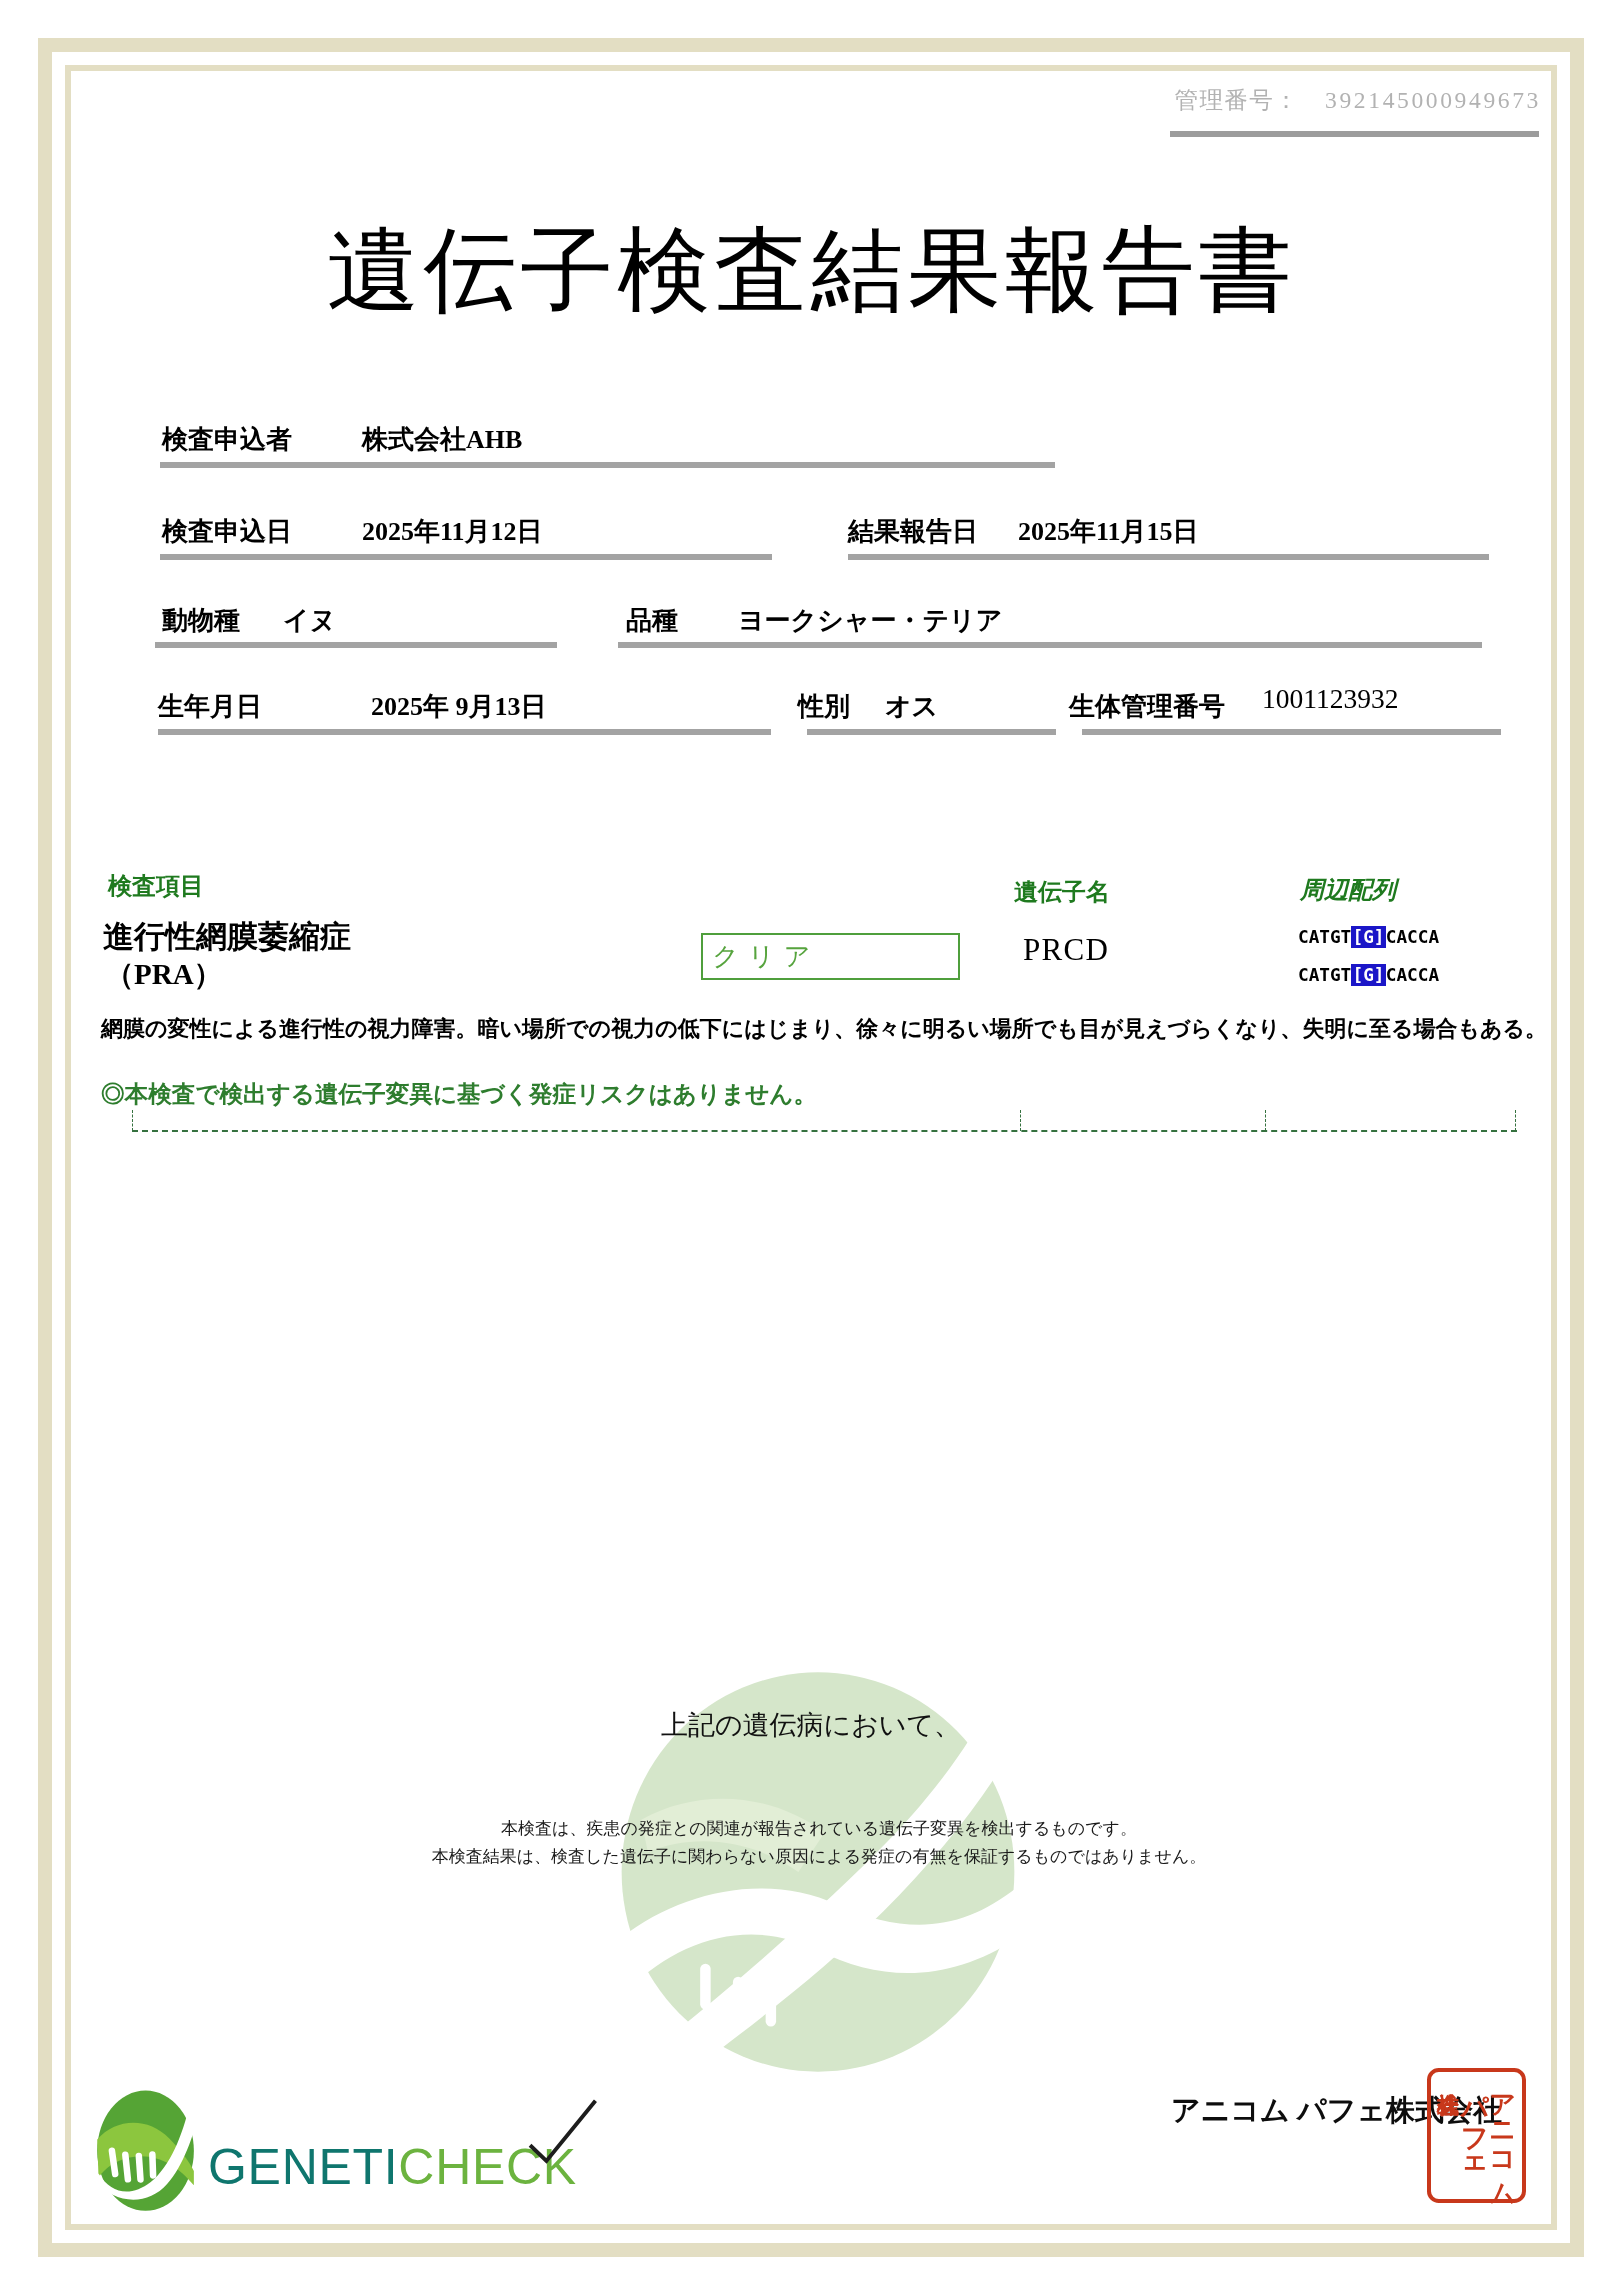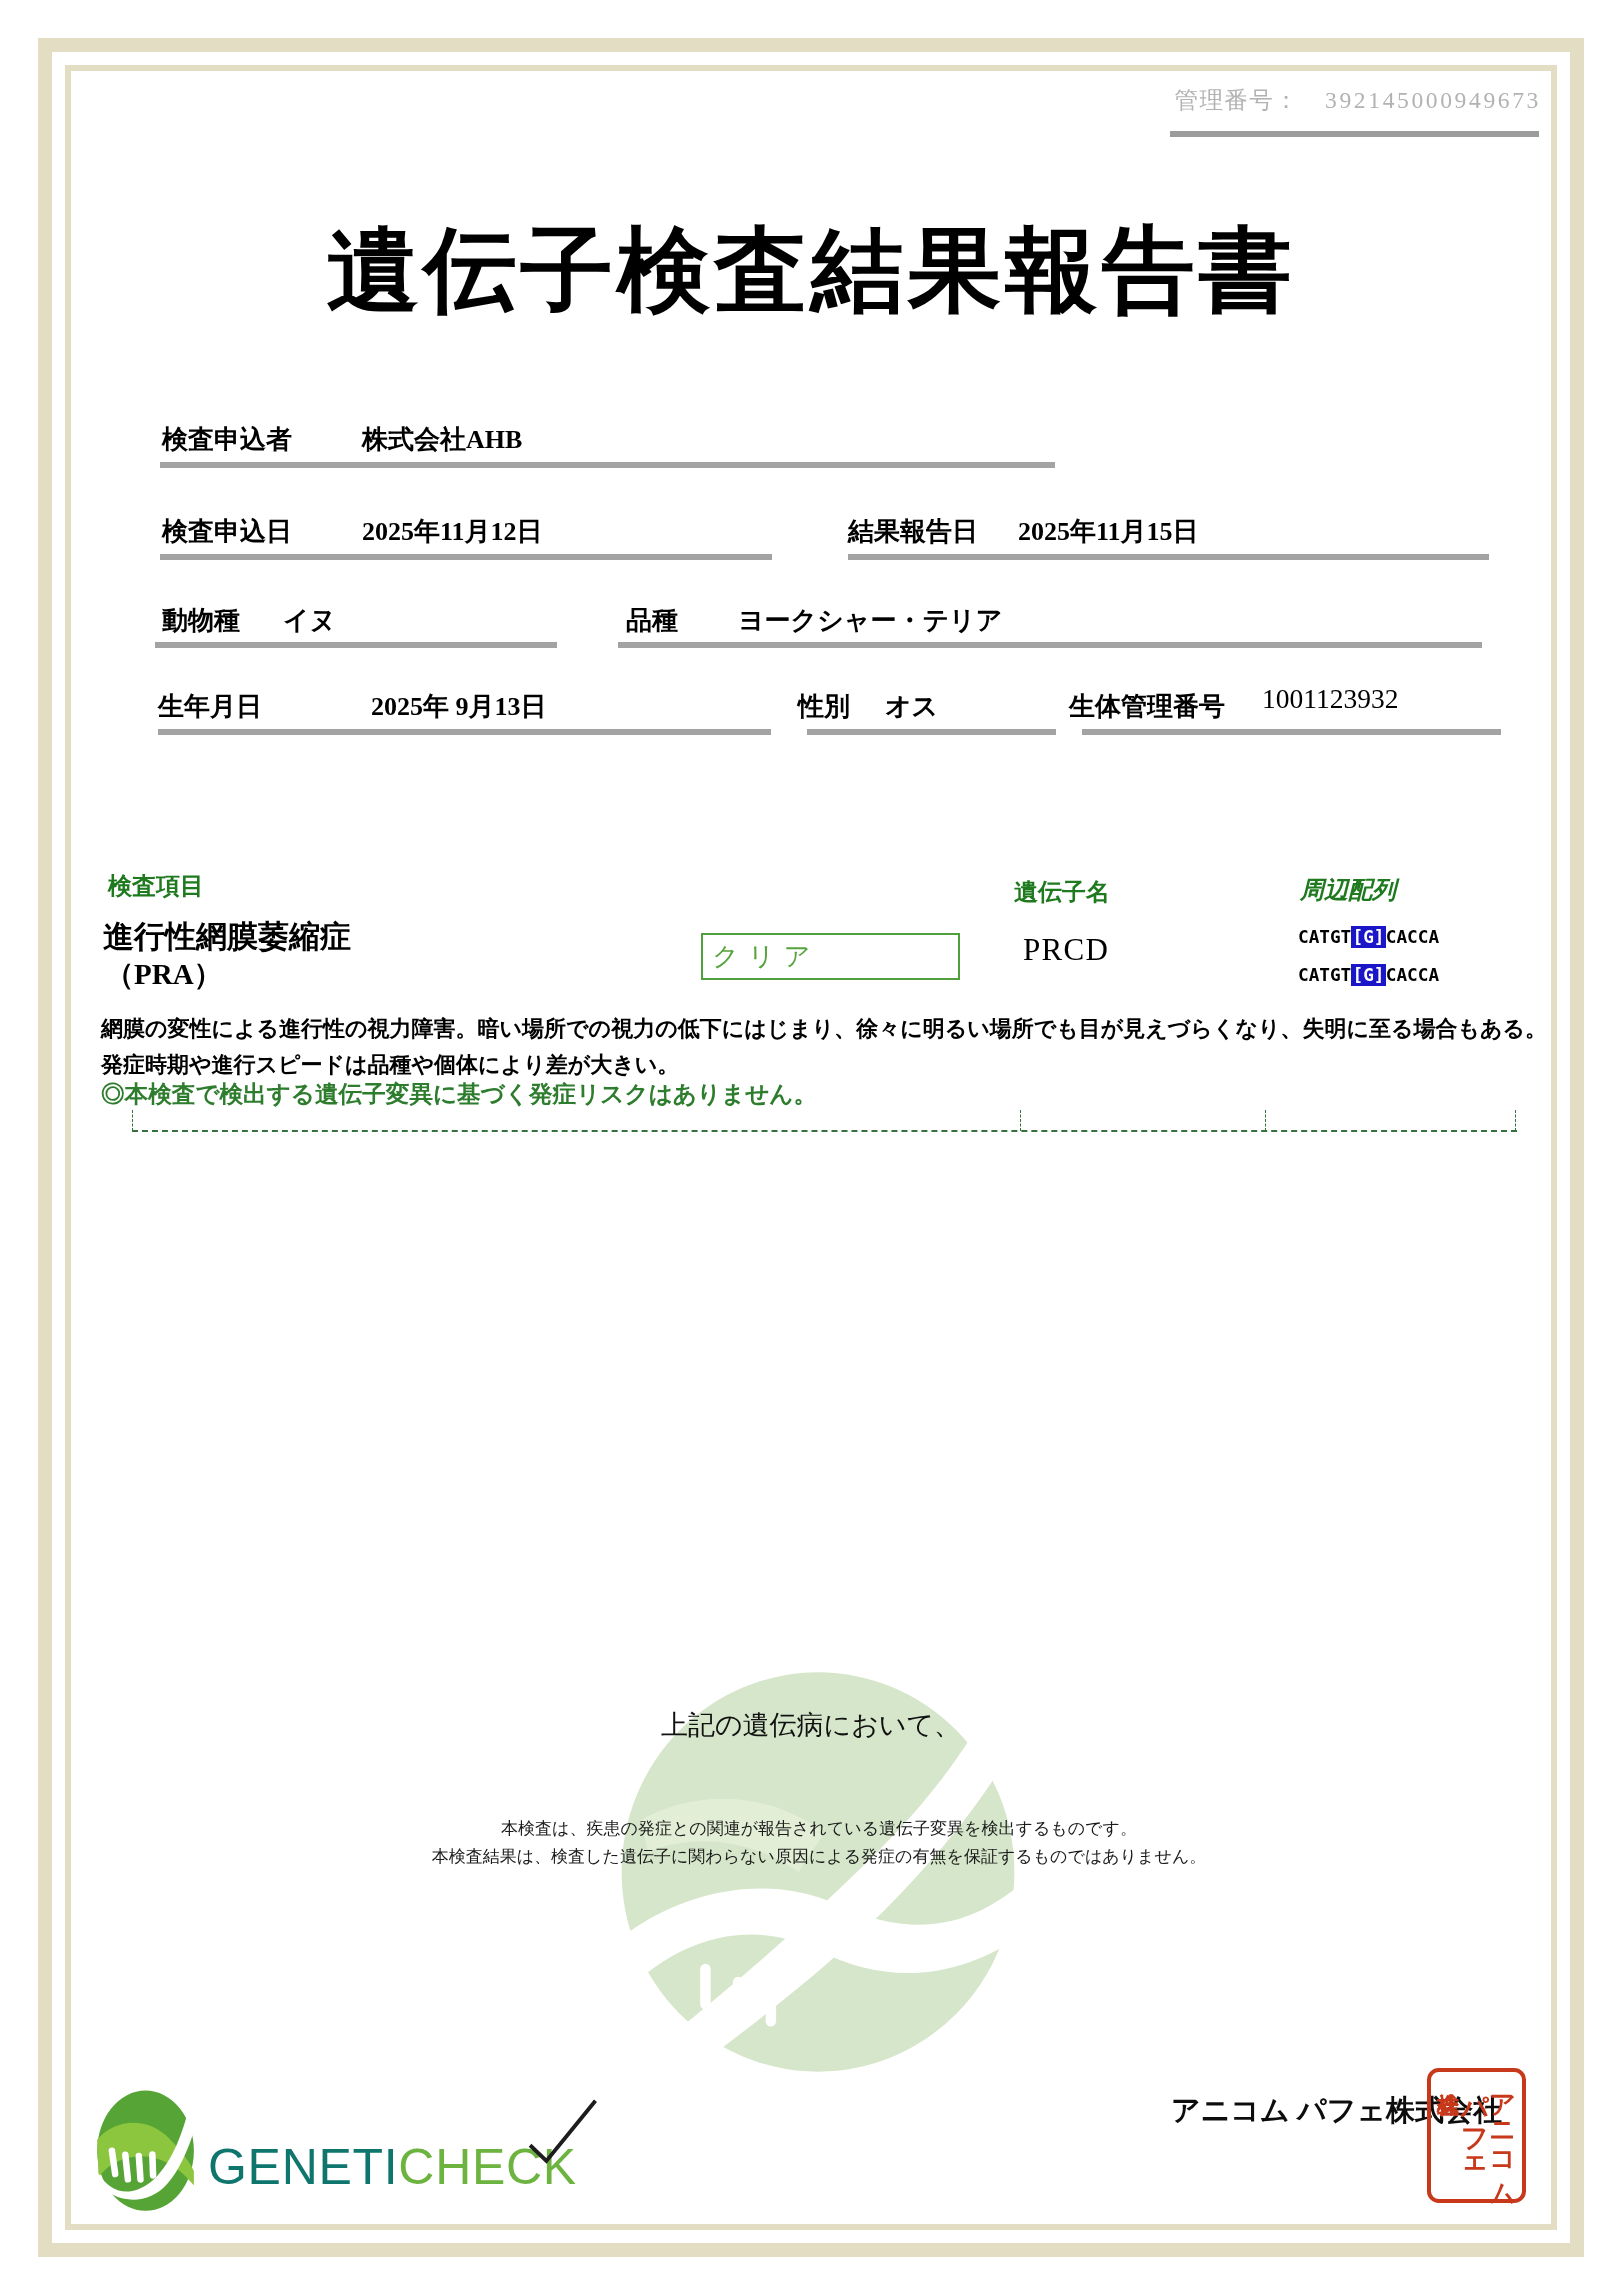--- a/index.html
+++ b/index.html
@@ -9,21 +9,21 @@
   .frame-outer{position:absolute;left:38px;top:38px;right:38px;bottom:38px;
                border:14.4px solid #e3dec3;pointer-events:none;}
   .frame-inner{position:absolute;left:65px;top:65px;right:65px;bottom:65px;
                border:6.5px solid #e3dec3;pointer-events:none;}
   .abs{position:absolute;white-space:nowrap;}
   
   .ctrl{top:84px;right:81px;color:#b2b2b2;font-size:23.6px;letter-spacing:1.3px;}
   .ctrl .num{margin-left:26px;letter-spacing:2.6px;}
   .ctrl-bar{left:1170px;top:131px;width:369px;height:5.9px;background:#9c9c9c;}
   
-  .title{left:0;right:0;top:208px;text-align:center;font-size:93px;font-weight:bold;
+  .title{left:0;right:0;top:208px;text-align:center;font-size:93px;font-weight:normal;
          letter-spacing:3.9px;color:#000;}
   
   .flabel{font-size:26px;font-weight:bold;color:#000;}
   .fvalue{font-size:26px;font-weight:bold;color:#000;}
   .fvalue-light{font-size:27.5px;font-weight:normal;color:#000;}
   .uline{height:5.9px;background:#a3a3a3;}
   
   .ghead{font-size:24px;font-weight:bold;color:#1f7a1f;}
   .disease{font-size:31px;font-weight:bold;color:#000;}
   .disease-abbr{font-size:29px;font-weight:bold;color:#000;}
@@ -128,21 +128,20 @@
   <div class="abs gene content" style="left:1023px;top:932px;">PRCD</div>
 
   <div class="abs seq content" style="left:1298px;top:927px;">
     <span>CATGT</span><span class="hl">[G]</span><span>CACCA</span>
   </div>
   <div class="abs seq content" style="left:1298px;top:965px;">
     <span>CATGT</span><span class="hl">[G]</span><span>CACCA</span>
   </div>
 
   <div class="abs desc content" style="left:101px;top:1014px;">網膜の変性による進行性の視力障害。暗い場所での視力の低下にはじまり、徐々に明るい場所でも目が見えづらくなり、失明に至る場合もある。</div>
-  <div class="abs desc content" style="left:101px;top:1050px;">発症時期や進行スピードは品種や個体により差が大きい。</div>
   <div class="abs risk content" style="left:101px;top:1078px;">◎本検査で検出する遺伝子変異に基づく発症リスクはありません。</div>
 
   <div class="abs vdash content" style="left:132px;top:1110px;"></div>
   <div class="abs vdash content" style="left:1020px;top:1110px;"></div>
   <div class="abs vdash content" style="left:1265px;top:1110px;"></div>
   <div class="abs vdash content" style="left:1515px;top:1110px;"></div>
   <div class="abs hdash content" style="left:132px;top:1130px;width:1385px;height:0;"></div>
 
   <div class="abs sum1 content">上記の遺伝病において、</div>
   <div class="abs disc content" style="top:1817px;">本検査は、疾患の発症との関連が報告されている遺伝子変異を検出するものです。</div>

